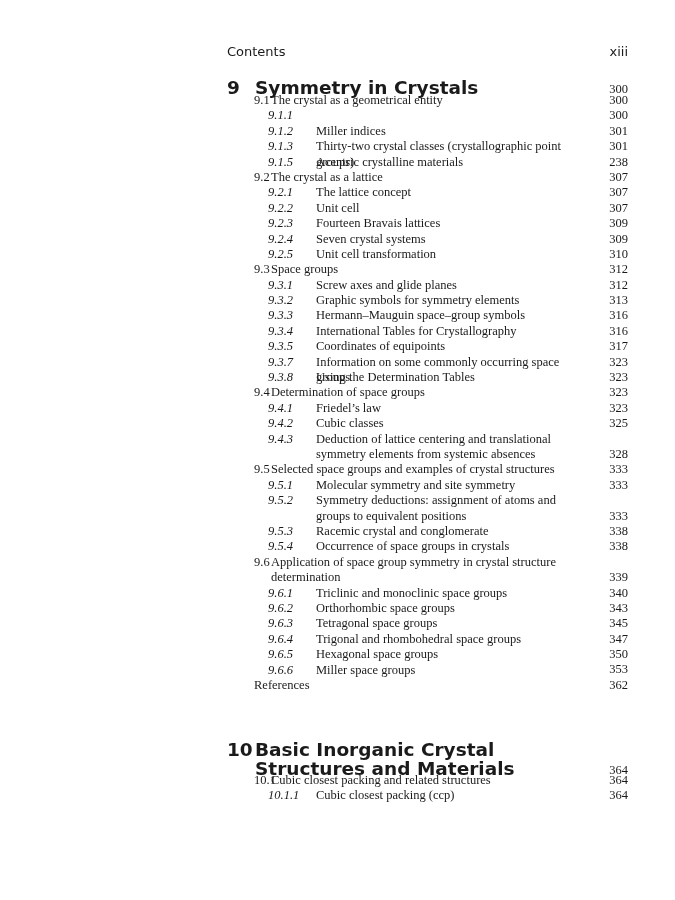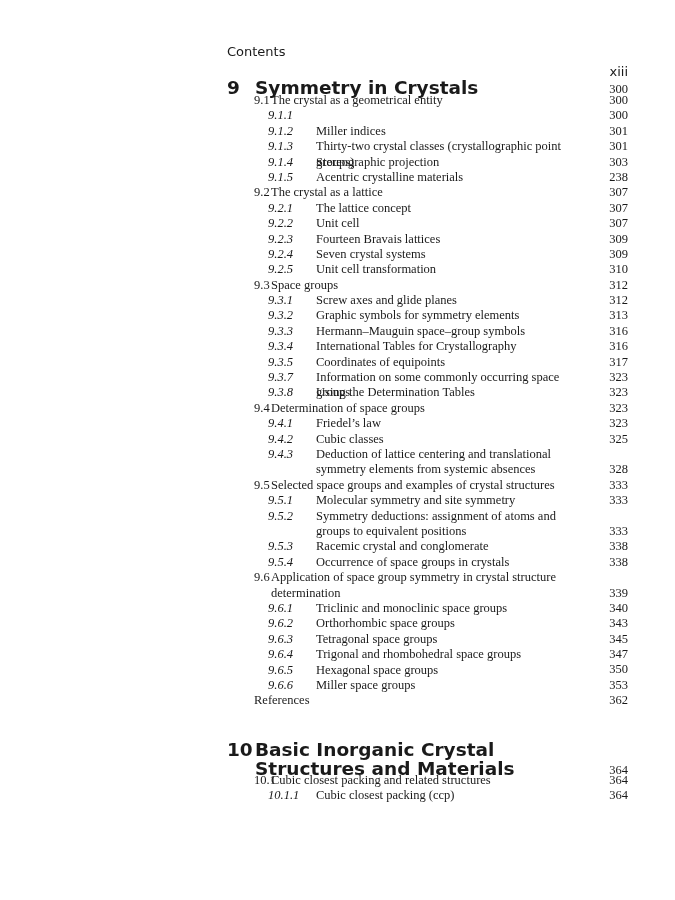--- a/index.html
+++ b/index.html
@@ -1,21 +1,21 @@
 <!DOCTYPE html>
 <html><head>
 <meta charset="utf-8">
 <style>
   html, body { margin:0; padding:0; background:#ffffff; }
   body { width:675px; height:900px; position:relative; overflow:hidden; color:#1a1a1a; }
   .page { position:absolute; left:0; top:0; width:675px; height:672px; }
   .running-head { position:absolute; top:44px; left:227px; width:401px; height:20px;
     font-family:"DejaVu Sans", sans-serif; font-size:13px; }
   .running-head .l { position:absolute; left:0; top:0; }
-  .running-head .r { position:absolute; right:0; top:0;margin-top:20px; }
+  .running-head .r { position:absolute; right:0; top:0; }
   .chapter { position:absolute; left:227px; width:401px;
     font-family:"DejaVu Sans", sans-serif; font-weight:bold; font-size:18.5px; line-height:19px; }
   .chapter .num { position:absolute; left:0; top:0; }
   .chapter .title { position:absolute; left:28px; top:0; width:300px; }
   .chapter .pg { position:absolute; right:0; font-family:"Liberation Serif", serif; font-weight:normal; font-size:12.5px; }
   .toc { position:absolute; left:0; width:675px;
     font-family:"Liberation Serif", serif; font-size:12.5px; line-height:15.4px; }
   .row { position:relative; height:15.4px; }
   .row.two { height:30.8px; }
   .row .n { position:absolute; top:0; white-space:nowrap; }
@@ -56,25 +56,20 @@
         <span class="n">9.1.2</span>
         <span class="t">Miller indices</span>
         <span class="p">301</span>
       </div>
       <div class="row lvl3">
         <span class="n">9.1.3</span>
         <span class="t">Thirty-two crystal classes (crystallographic point groups)</span>
         <span class="p">301</span>
       </div>
       <div class="row lvl3">
-        <span class="n">9.1.4</span>
-        <span class="t">Stereographic projection</span>
-        <span class="p">303</span>
-      </div>
-      <div class="row lvl3">
         <span class="n">9.1.5</span>
         <span class="t">Acentric crystalline materials</span>
         <span class="p">238</span>
       </div>
       <div class="row lvl2">
         <span class="n">9.2</span>
         <span class="t">The crystal as a lattice</span>
         <span class="p">307</span>
       </div>
       <div class="row lvl3">

